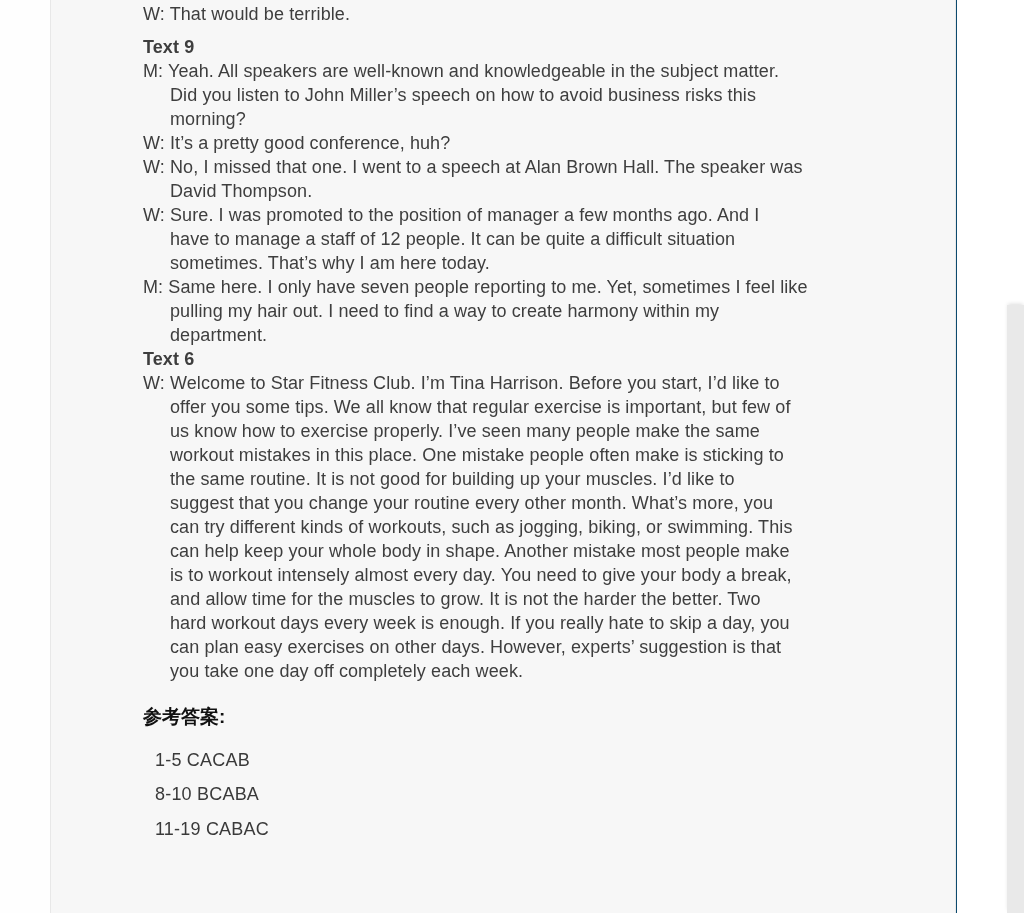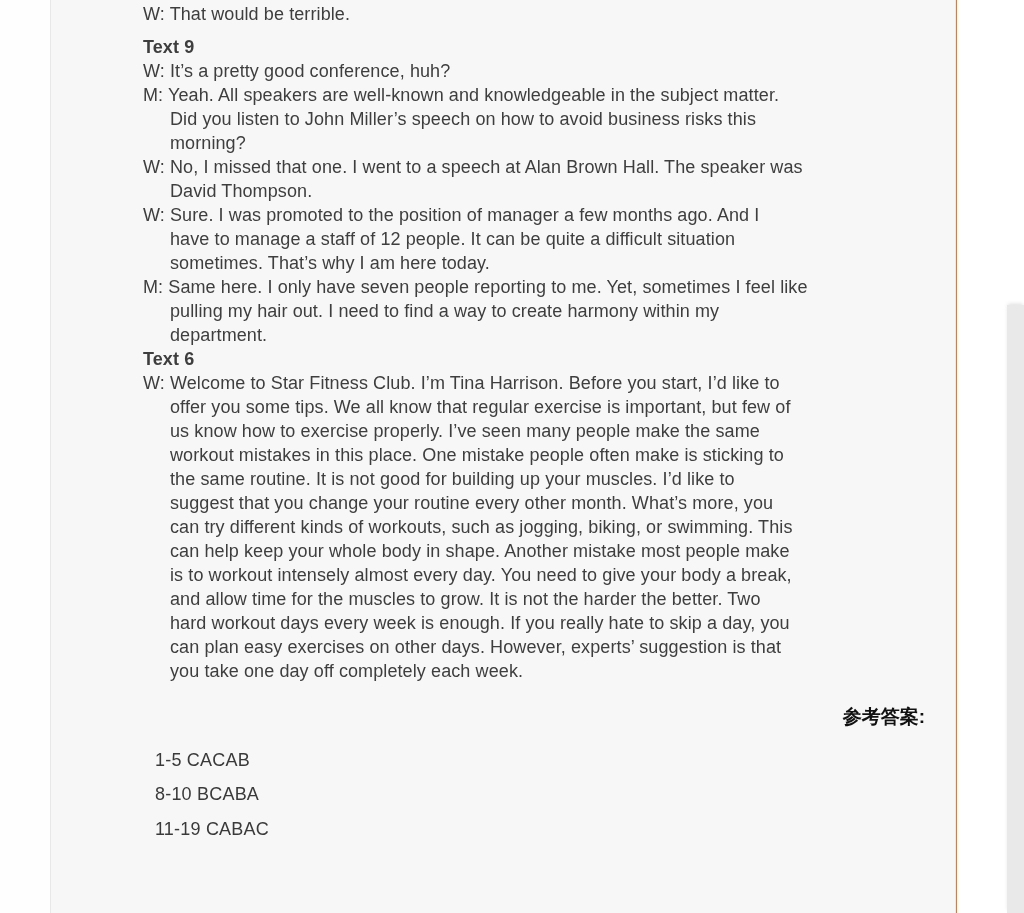--- a/index.html
+++ b/index.html
@@ -6,21 +6,21 @@
     margin: 0;
     padding: 0;
     background: #ffffff;
     font-family: "Liberation Sans", sans-serif;
   }
   .canvas {
     position: relative;
     width: 1024px;
     height: 913px;
     overflow: hidden;
-    background: #f97316;
+    background: #0c4a6e;
   }
   
   .left-rail {
     position: absolute;
     left: 0; top: 0;
     width: 50px; height: 100%;
     background: #fefefe;
     border-right: 1px solid #e8e8e8;
   }
   
@@ -66,21 +66,20 @@
   .section-heading {
     font-weight: 700;
     color: #151515;
   }
   .answer-key .ak-heading {
     margin: 22px 0 0 0;
     font-size: 19px;
     line-height: 24px;
     font-weight: 700;
     color: #111111;
-    text-align: right;
   }
   .answer-list {
     margin-top: 20px;
   }
   .answer-line {
     margin: 12px;
     font-size: 18px;
     line-height: 22.4px;
     color: #3a3a3a;
     letter-spacing: 0.2px;
@@ -89,22 +88,22 @@
 </head>
 <body>
 
 <div class="canvas">
   <div class="left-rail"></div>
 
   <main class="article">
     <div class="transcript" id="transcript">
         <p class="turn first-turn"><span class="prefix">W: </span>That would be terrible.</p>
         <p class="section-heading">Text 9</p>
+        <p class="turn"><span class="prefix">M: </span>Yeah. All speakers are well-known and knowledgeable in the subject matter.<br>Did you listen to John Miller’s speech on how to avoid business risks this<br>morning?</p>
         <p class="turn"><span class="prefix">W: </span>It’s a pretty good conference, huh?</p>
-        <p class="turn"><span class="prefix">M: </span>Yeah. All speakers are well-known and knowledgeable in the subject matter.<br>Did you listen to John Miller’s speech on how to avoid business risks this<br>morning?</p>
         <p class="turn"><span class="prefix">W: </span>No, I missed that one. I went to a speech at Alan Brown Hall. The speaker was<br>David Thompson.</p>
         <p class="turn"><span class="prefix">W: </span>Sure. I was promoted to the position of manager a few months ago. And I<br>have to manage a staff of 12 people. It can be quite a difficult situation<br>sometimes. That’s why I am here today.</p>
         <p class="turn"><span class="prefix">M: </span>Same here. I only have seven people reporting to me. Yet, sometimes I feel like<br>pulling my hair out. I need to find a way to create harmony within my<br>department.</p>
         <p class="section-heading">Text 6</p>
         <p class="turn"><span class="prefix">W: </span>Welcome to Star Fitness Club. I’m Tina Harrison. Before you start, I’d like to<br>offer you some tips. We all know that regular exercise is important, but few of<br>us know how to exercise properly. I’ve seen many people make the same<br>workout mistakes in this place. One mistake people often make is sticking to<br>the same routine. It is not good for building up your muscles. I’d like to<br>suggest that you change your routine every other month. What’s more, you<br>can try different kinds of workouts, such as jogging, biking, or swimming. This<br>can help keep your whole body in shape. Another mistake most people make<br>is to workout intensely almost every day. You need to give your body a break,<br>and allow time for the muscles to grow. It is not the harder the better. Two<br>hard workout days every week is enough. If you really hate to skip a day, you<br>can plan easy exercises on other days. However, experts’ suggestion is that<br>you take one day off completely each week.</p>
       </div>
 
     <section class="answer-key">
       <h3 class="ak-heading">参考答案:</h3>
       <div class="answer-list" id="answers">

